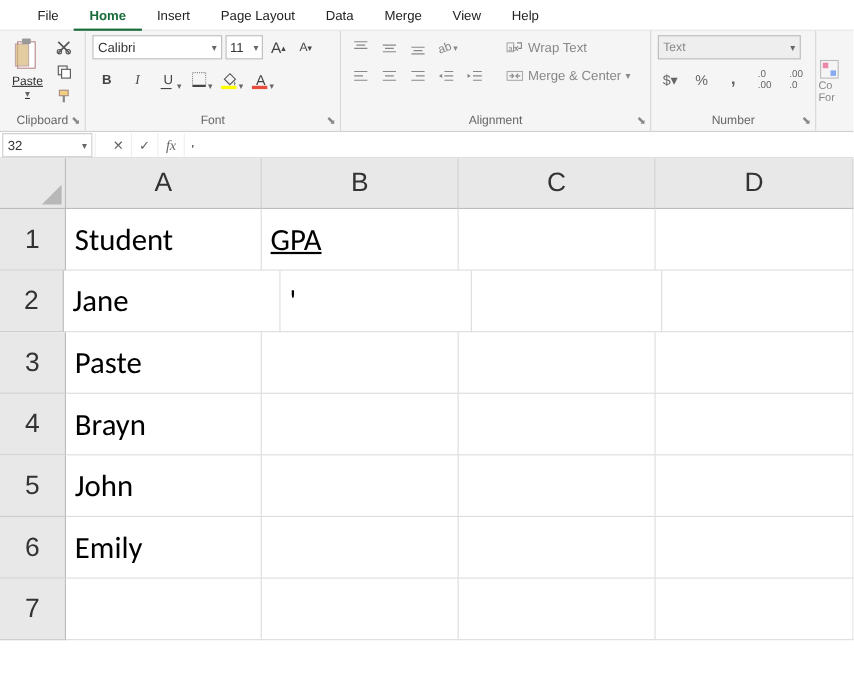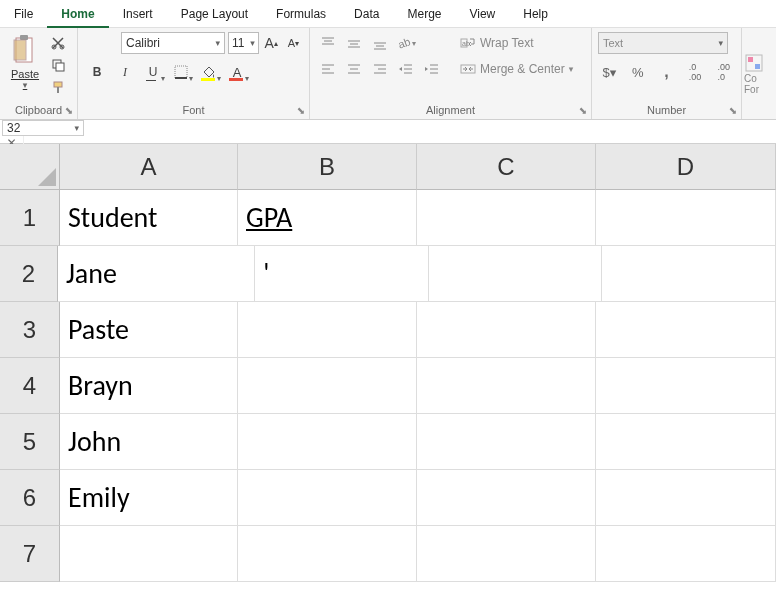--- a/index.html
+++ b/index.html
@@ -1,38 +1,38 @@
 <!DOCTYPE html>
 <html><head>
 <meta charset="utf-8">
 <style>
 * { margin:0; padding:0; box-sizing:border-box; font-family:"Segoe UI",Arial,sans-serif; }
 body { background:#fff; width:776px; height:614px; overflow:hidden; font-size:12px; color:#333; }
 
 
-.tabs { display:flex; align-items:center; height:28px; background:#fff; border-bottom:1px solid #e0e0e0; padding-left:0; }
+.tabs { display:flex; align-items:center; height:28px; background:#fff; border-bottom:1px solid #e0e0e0; padding-left:20px; }
 .tab { padding:0 14px; height:28px; line-height:28px; cursor:pointer; color:#222; }
 .tab.active { border-bottom:2px solid #1a6b3a; color:#1a6b3a; font-weight:600; }
 
 
 .ribbon { display:flex; height:92px; background:#f5f5f5; border-bottom:1px solid #d0d0d0; }
 .group { border-right:1px solid #d8d8d8; padding:4px 6px 0 6px; display:flex; flex-direction:column; justify-content:space-between; position:relative; }
 .group-label { text-align:center; font-size:11px; color:#666; height:16px; line-height:14px; }
 .group-body { display:flex; gap:4px; flex:1; }
 .launcher { position:absolute; right:2px; bottom:2px; width:12px; height:12px; color:#888; font-size:10px; text-align:center; line-height:12px; }
 
 
 .paste-col { display:flex; flex-direction:column; align-items:center; width:38px;text-decoration:underline; }
 .paste-icon { width:30px; height:36px; display:flex; align-items:center; justify-content:center; }
 .paste-lbl { font-size:11px; }
 .clip-side { display:flex; flex-direction:column; gap:4px; padding-top:2px; }
 .mini-icon { width:20px; height:18px; display:flex; align-items:center; justify-content:center; color:#555; }
 
 
-.font-top { display:flex; gap:3px; align-items:center;margin-left:37px; }
+.font-top { display:flex; gap:3px; align-items:center; }
 .font-name { width:118px; height:22px; border:1px solid #bbb; background:#fff; font-size:12px; padding:0 4px; display:flex; align-items:center; justify-content:space-between; }
 .font-size { width:34px; height:22px; border:1px solid #bbb; background:#fff; font-size:12px; padding:0 3px; display:flex; align-items:center; justify-content:space-between; }
 .caret { font-size:9px; color:#666; }
 .font-btn { width:22px; height:22px; display:flex; align-items:center; justify-content:center; color:#444; }
 .font-row2 { display:flex; gap:2px; margin-top:6px; }
 .fbtn { width:26px; height:24px; display:flex; align-items:center; justify-content:center; color:#444; position:relative; }
 .fbtn .dd { position:absolute; right:1px; bottom:1px; font-size:8px; color:#666; }
 .underline-bar { position:absolute; bottom:3px; left:6px; right:10px; height:1px; background:#444; }
 .color-bar { position:absolute; bottom:3px; left:5px; width:14px; height:3px; }
 
@@ -47,21 +47,21 @@
 .num-top { width:130px; height:22px; border:1px solid #bbb; background:#eee; display:flex; align-items:center; justify-content:space-between; padding:0 4px; color:#888; font-size:11px;}
 .num-row { display:flex; gap:6px; margin-top:6px; }
 .nbtn { width:26px; height:24px; display:flex; align-items:center; justify-content:center; color:#666; font-size:13px; position:relative;}
 .nbtn .dd{ position:absolute; right:0; bottom:0; font-size:8px;}
 
 
 .stub { width:28px; display:flex; flex-direction:column; align-items:flex-start; justify-content:center; color:#888; padding:4px 2px; }
 .stub-lbl { font-size:10px; }
 
 
-.fbar { display:flex; align-items:flex-start; height:24px; border-bottom:1px solid #d0d0d0; background:#fff;flex-direction:column; }
+.fbar { display:flex; align-items:flex-end; height:24px; border-bottom:1px solid #d0d0d0; background:#fff; }
 .namebox { width:82px; height:22px; border:1px solid #ccc; margin:0 2px; display:flex; align-items:center; justify-content:space-between; padding:0 4px; font-size:12px; }
 .fbbtn { width:24px; height:22px; display:flex; align-items:center; justify-content:center; color:#666; border-right:1px solid #eee; }
 .fx { font-style:italic; font-family:"Times New Roman",serif; font-size:13px; }
 .finput { flex:1; padding:0 6px; font-size:12px; }
 
 
 .grid { display:flex; }
 .corner { width:60px; height:46px; background:#e8e8e8; border-right:1px solid #bbb; border-bottom:1px solid #bbb; position:relative; }
 .corner::after { content:""; position:absolute; right:3px; bottom:3px; width:0; height:0; border-left:18px solid transparent; border-bottom:18px solid #b8b8b8; }
 .colhead { height:46px; background:#e8e8e8; border-right:1px solid #ccc; border-bottom:1px solid #bbb; display:flex; align-items:center; justify-content:center; font-size:24px; color:#333; }
@@ -73,21 +73,20 @@
 svg { display:block; }
 </style>
 </head>
 <body>
 
 <div class="tabs">
   <div class="tab">File</div>
   <div class="tab active">Home</div>
   <div class="tab">Insert</div>
   <div class="tab">Page Layout</div>
-  <div class="tab">Formulas</div>
   <div class="tab">Data</div>
   <div class="tab">Merge</div>
   <div class="tab">View</div>
   <div class="tab">Help</div>
 </div>
 
 <div class="ribbon">
 
   <div class="group" style="width:78px">
     <div class="group-body">

